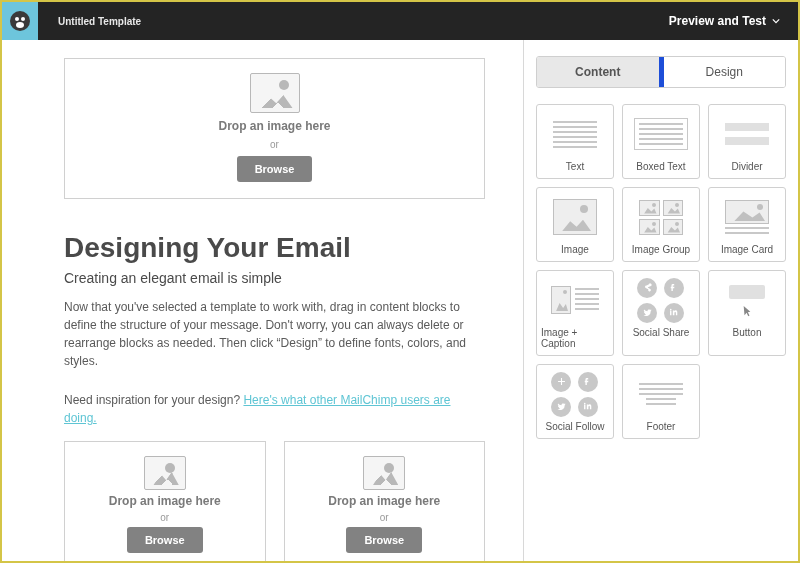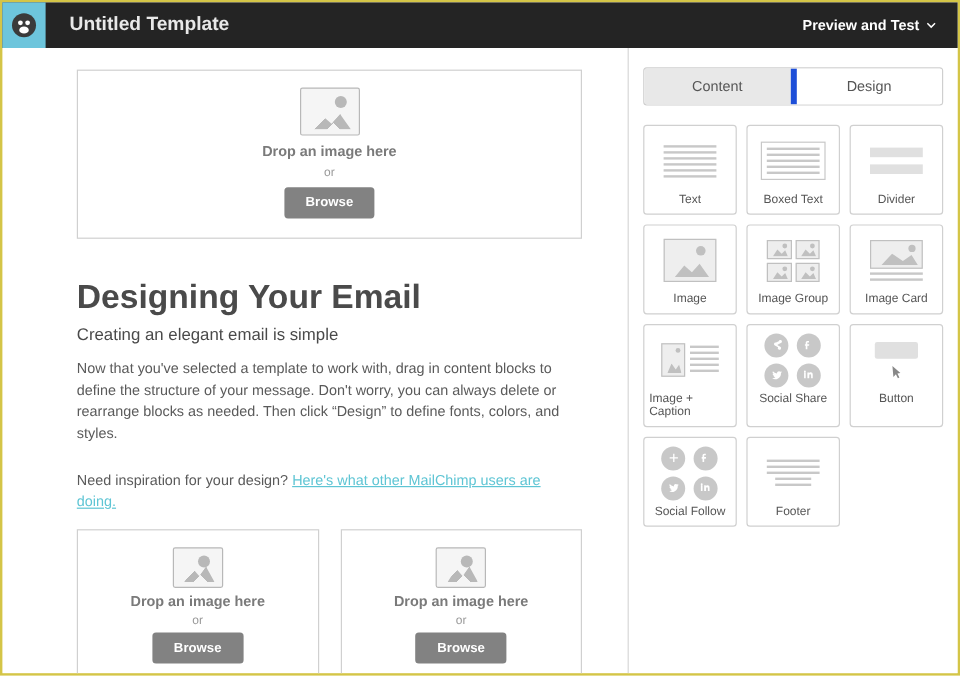--- a/index.html
+++ b/index.html
@@ -1,21 +1,21 @@
 <!DOCTYPE html>
 <html><head>
 <meta charset="utf-8">
 <style>
 *{margin:0;padding:0;box-sizing:border-box;font-family:"Helvetica Neue",Helvetica,Arial,sans-serif}
 body{background:#d4c547;width:800px;height:563px;overflow:hidden}
 .app{background:#fff;width:796px;height:559px;margin:2px;display:flex;flex-direction:column}
 .topbar{background:#242424;height:38px;display:flex;align-items:center;color:#fff}
 .logo{width:36px;height:38px;background:#6dc5dc;display:flex;align-items:center;justify-content:center}
 .logo svg{width:24px;height:24px}
-.title{font-size:16px;font-weight:600;margin-left:20px;color:#e8e8e8}
+.title{font-size:10px;font-weight:600;margin-left:20px;color:#e8e8e8}
 .spacer{flex:1}
 .preview{font-size:12px;font-weight:600;margin-right:18px;display:flex;align-items:center;gap:6px;cursor:pointer}
 .preview svg{width:8px;height:8px}
 .workspace{display:flex;flex:1;overflow:hidden}
 .left{flex:1;padding:18px 38px 0 62px;overflow:hidden}
 .previewrow{display:flex;justify-content:space-between;font-size:10px;color:#6a6a6a;margin-bottom:10px}
 .previewrow a{color:#6a6a6a;text-decoration:underline;cursor:pointer}
 .hero-drop{border:1px solid #d0d0d0;padding:14px 0 16px;display:flex;flex-direction:column;align-items:center;gap:6px}
 .img-ph{width:50px;height:40px;border:1px solid #b8b8b8;border-radius:2px;position:relative;background:#f5f5f5}
 .img-ph::before{content:"";position:absolute;width:10px;height:10px;background:#b8b8b8;border-radius:50%;top:6px;right:10px}
@@ -28,21 +28,21 @@
 .h2{font-size:14px;font-weight:400;color:#4a4a4a;margin-top:6px}
 .body{font-size:12px;color:#5a5a5a;margin-top:12px;line-height:1.5}
 .body2{font-size:12px;color:#5a5a5a;margin-top:21px;line-height:1.5}
 .link{color:#5ec5d4;text-decoration:underline;cursor:pointer}
 .twocol{display:flex;gap:18px;margin-top:14px}
 .col{flex:1}
 .col-drop{border:1px solid #d0d0d0;padding:14px 0 16px;display:flex;flex-direction:column;align-items:center;gap:4px}
 .right{width:275px;border-left:1px solid #d8d8d8;background:#fff;padding:16px 12px}
 .tabs{display:flex;border:1px solid #cfcfcf;border-radius:3px;overflow:hidden;margin-bottom:16px}
 .tab{flex:1;text-align:center;padding:8px 0;font-size:12px;color:#555;cursor:pointer;background:#fff}
-.tab.active{background:#e8e8e8;font-weight:400}
+.tab.active{background:#e8e8e8;font-weight:700}
 .tab+.tab{border-left:5px solid #1d4ed8}
 .grid{display:grid;grid-template-columns:repeat(3,1fr);gap:8px}
 .block{border:1px solid #d0d0d0;border-radius:3px;padding:8px 4px 6px;display:flex;flex-direction:column;align-items:center;gap:6px;cursor:grab;background:#fff}
 .block-label{font-size:10px;color:#555}
 .thumb{width:52px;height:42px;display:flex;align-items:center;justify-content:center;position:relative}
 .lines{width:44px;display:flex;flex-direction:column;gap:3px}
 .lines span{height:2px;background:#c8c8c8;display:block}
 .boxed{border:1px solid #c8c8c8;padding:4px}
 .divider-thumb{width:44px;display:flex;flex-direction:column;gap:6px}
 .divider-thumb .bar{height:8px;background:#e0e0e0}

